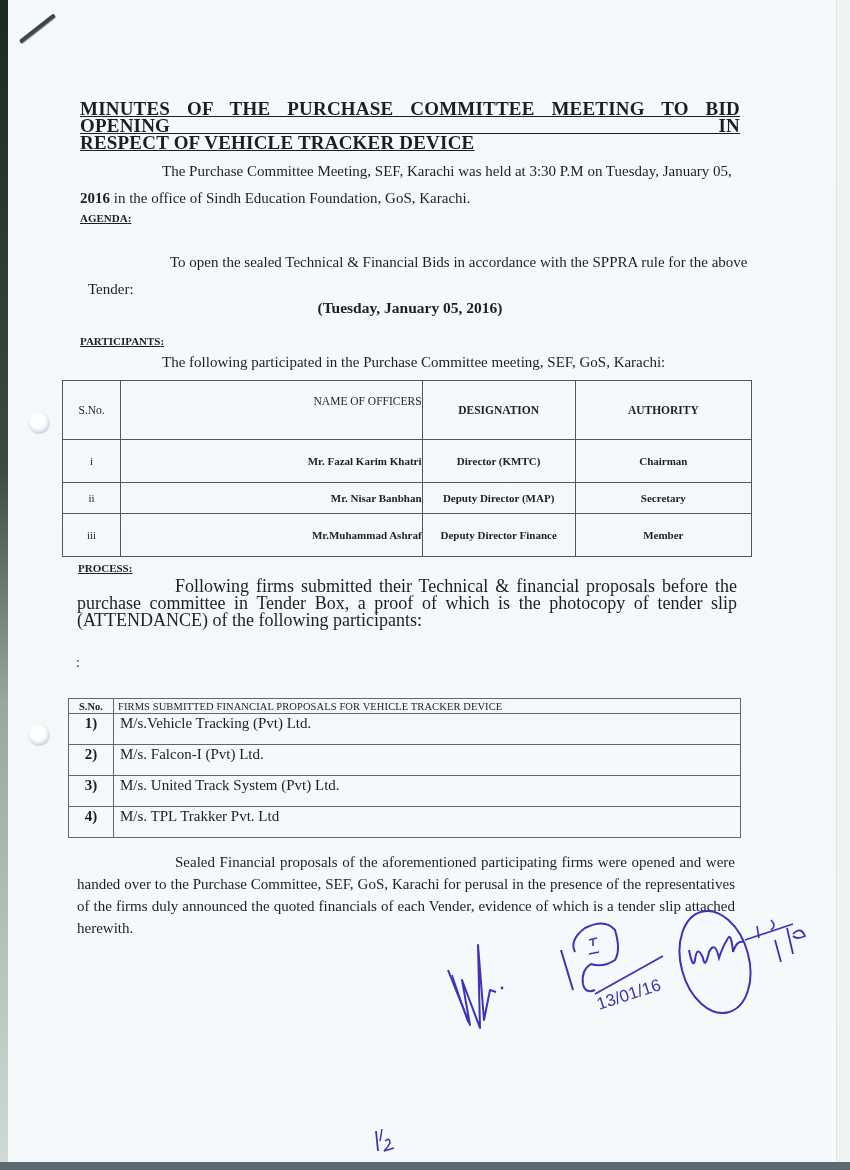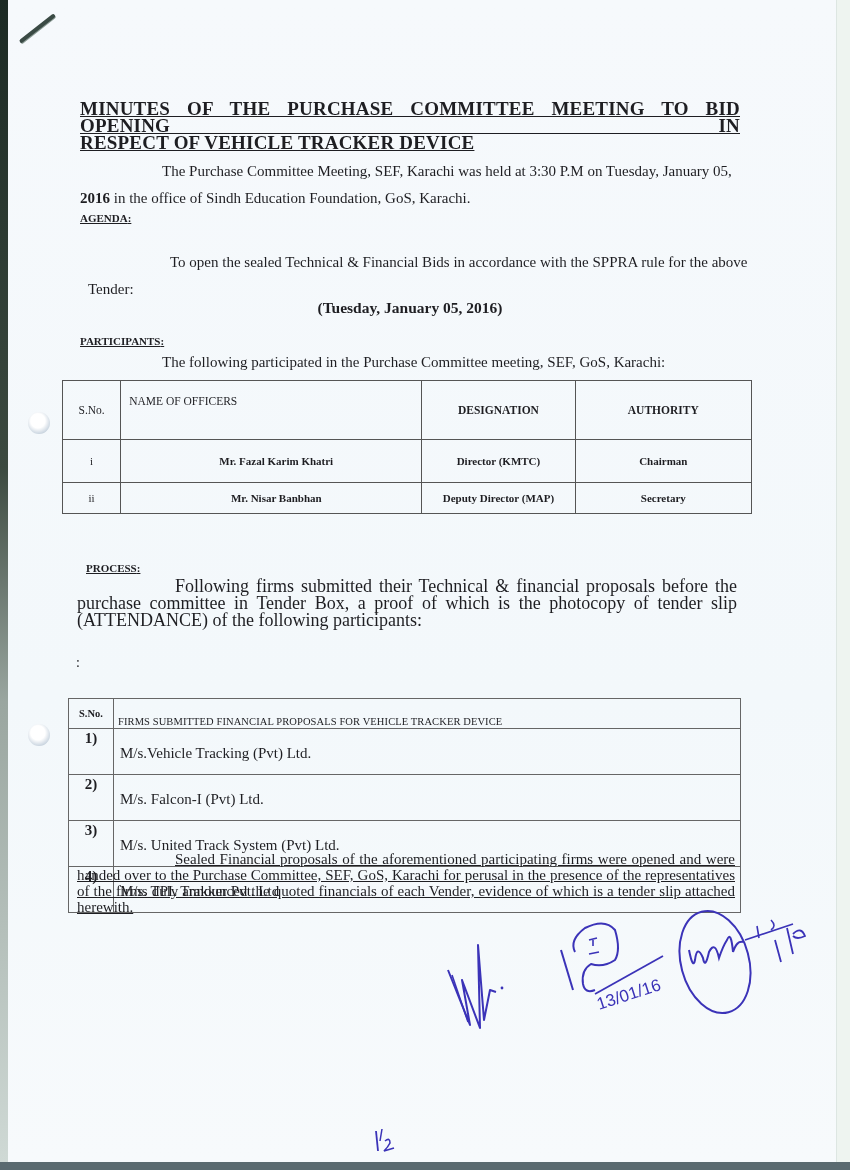--- a/index.html
+++ b/index.html
@@ -46,41 +46,41 @@
 
     table { border-collapse: collapse; position: absolute; border-radius: 9px; }
     .officers { left: 62px; top: 380px; width: 690px; font-size: 11px; }
     .officers td, .officers th {
       border: 1px solid #555; padding: 0; vertical-align: middle;
     }
     .officers th { font-weight: bold; height: 44px; font-size: 11.5px; }
     .officers td { height: 30px; font-weight: bold; }
     .officers tr.r1 td { height: 42px; }
     .officers .c1 { width: 58px; text-align: center; font-weight: normal; }
-    .officers .c2 { width: 296px; text-align: center; padding-left: 10px; }
+    .officers .c2 { width: 296px; text-align: right; padding-left: 10px; }
     .officers .c3 { width: 154px; text-align: center; }
     .officers .c4 { width: 178px; text-align: center; }
     .officers th.c1 { font-weight: normal; }
     .officers th.c2 { font-weight: normal; padding-left: 8px; }
 
     .p-process { left: 77px; top: 578px; width: 660px; font-size: 18px; line-height: 17px;
       text-align: justify; }
     .colon-mark { position: absolute; left: 76px; top: 655px; font-size: 14px; }
 
     .firms { left: 68px; top: 698px; width: 673px; }
     .firms td { border: 1px solid #666; padding: 0; }
     .firms tr.hdr td { height: 13px; font-size: 10.5px; line-height: 12px; }
     .firms tr.hdr td.sno { font-weight: bold; text-align: center; }
     .firms tr.hdr td.name { padding-left: 4px; letter-spacing: 0.1px; }
     .firms tr.row td { height: 29px; vertical-align: top; font-size: 15px; }
     .firms td.sno { width: 44px; text-align: center; font-weight: bold; padding-top: 1px; }
-    .firms td.name { padding-left: 6px; padding-top: 16px; }
-
-    .p-sealed { left: 77px; top: 851px; width: 658px; font-size: 15px; line-height: 16px;
-      text-align: justify; text-decoration: underline; }
+    .firms td.name { padding-left: 6px; padding-top: 1px; }
+
+    .p-sealed { left: 77px; top: 851px; width: 658px; font-size: 15px; line-height: 22px;
+      text-align: justify; }
 
     .sig { position: absolute; }
     .pageno { position: absolute; left: 372px; top: 1127px; }
   </style>
 </head>
 <body>
 
 <div class="left-edge"></div>
 <div class="page"></div>
 <div class="right-edge"></div>
@@ -110,40 +110,46 @@
 <div class="heading" style="top:335px"><span>PARTICIPANTS</span><span class="colon">:</span></div>
 
 <div class="para" style="left:80px; top:352px; width:670px; line-height:20px;">
   <span class="indent"></span><span>The following participated in the Purchase Committee meeting, SEF, GoS, Karachi:</span>
 </div>
 
 <table class="officers">
   <tbody>
       <tr>
     <th class="c1">S.No.</th>
-    <th class="c2" style="text-align:left; vertical-align:top; padding-top:14px;">NAME OF OFFICERS</th>
+    <th class="c2" style="text-align:right; vertical-align:top; padding-top:14px;">NAME OF OFFICERS</th>
     <th class="c3">DESIGNATION</th>
     <th class="c4">AUTHORITY</th>
   </tr>
   <tr class="r1">
     <td class="c1">i</td>
     <td class="c2">Mr. Fazal Karim Khatri</td>
     <td class="c3">Director (KMTC)</td>
     <td class="c4">Chairman</td>
   </tr>
   <tr>
     <td class="c1">ii</td>
     <td class="c2">Mr. Nisar Banbhan</td>
     <td class="c3">Deputy  Director (MAP)</td>
     <td class="c4">Secretary</td>
   </tr>
+  <tr>
+    <td class="c1" style="height:42px">iii</td>
+    <td class="c2">Mr.Muhammad Ashraf</td>
+    <td class="c3">Deputy  Director Finance</td>
+    <td class="c4">Member</td>
+  </tr>
 </tbody>
   </table>
 
-<div class="heading" style="top:562px; left:78px;margin-left:8px;"><span>PROCESS</span><span class="colon">:</span></div>
+<div class="heading" style="top:562px; left:78px;"><span>PROCESS</span><span class="colon">:</span></div>
 
 <div class="para p-process">
   <span class="indent" style="width:98px"></span><span>Following firms submitted their Technical &amp; financial proposals before the purchase committee in Tender Box, a proof of which is the photocopy of tender slip (ATTENDANCE) of the following participants:</span>
 </div>
 
 <div class="colon-mark">:</div>
 
 <table class="firms">
   <tbody>
       <tr class="hdr">

